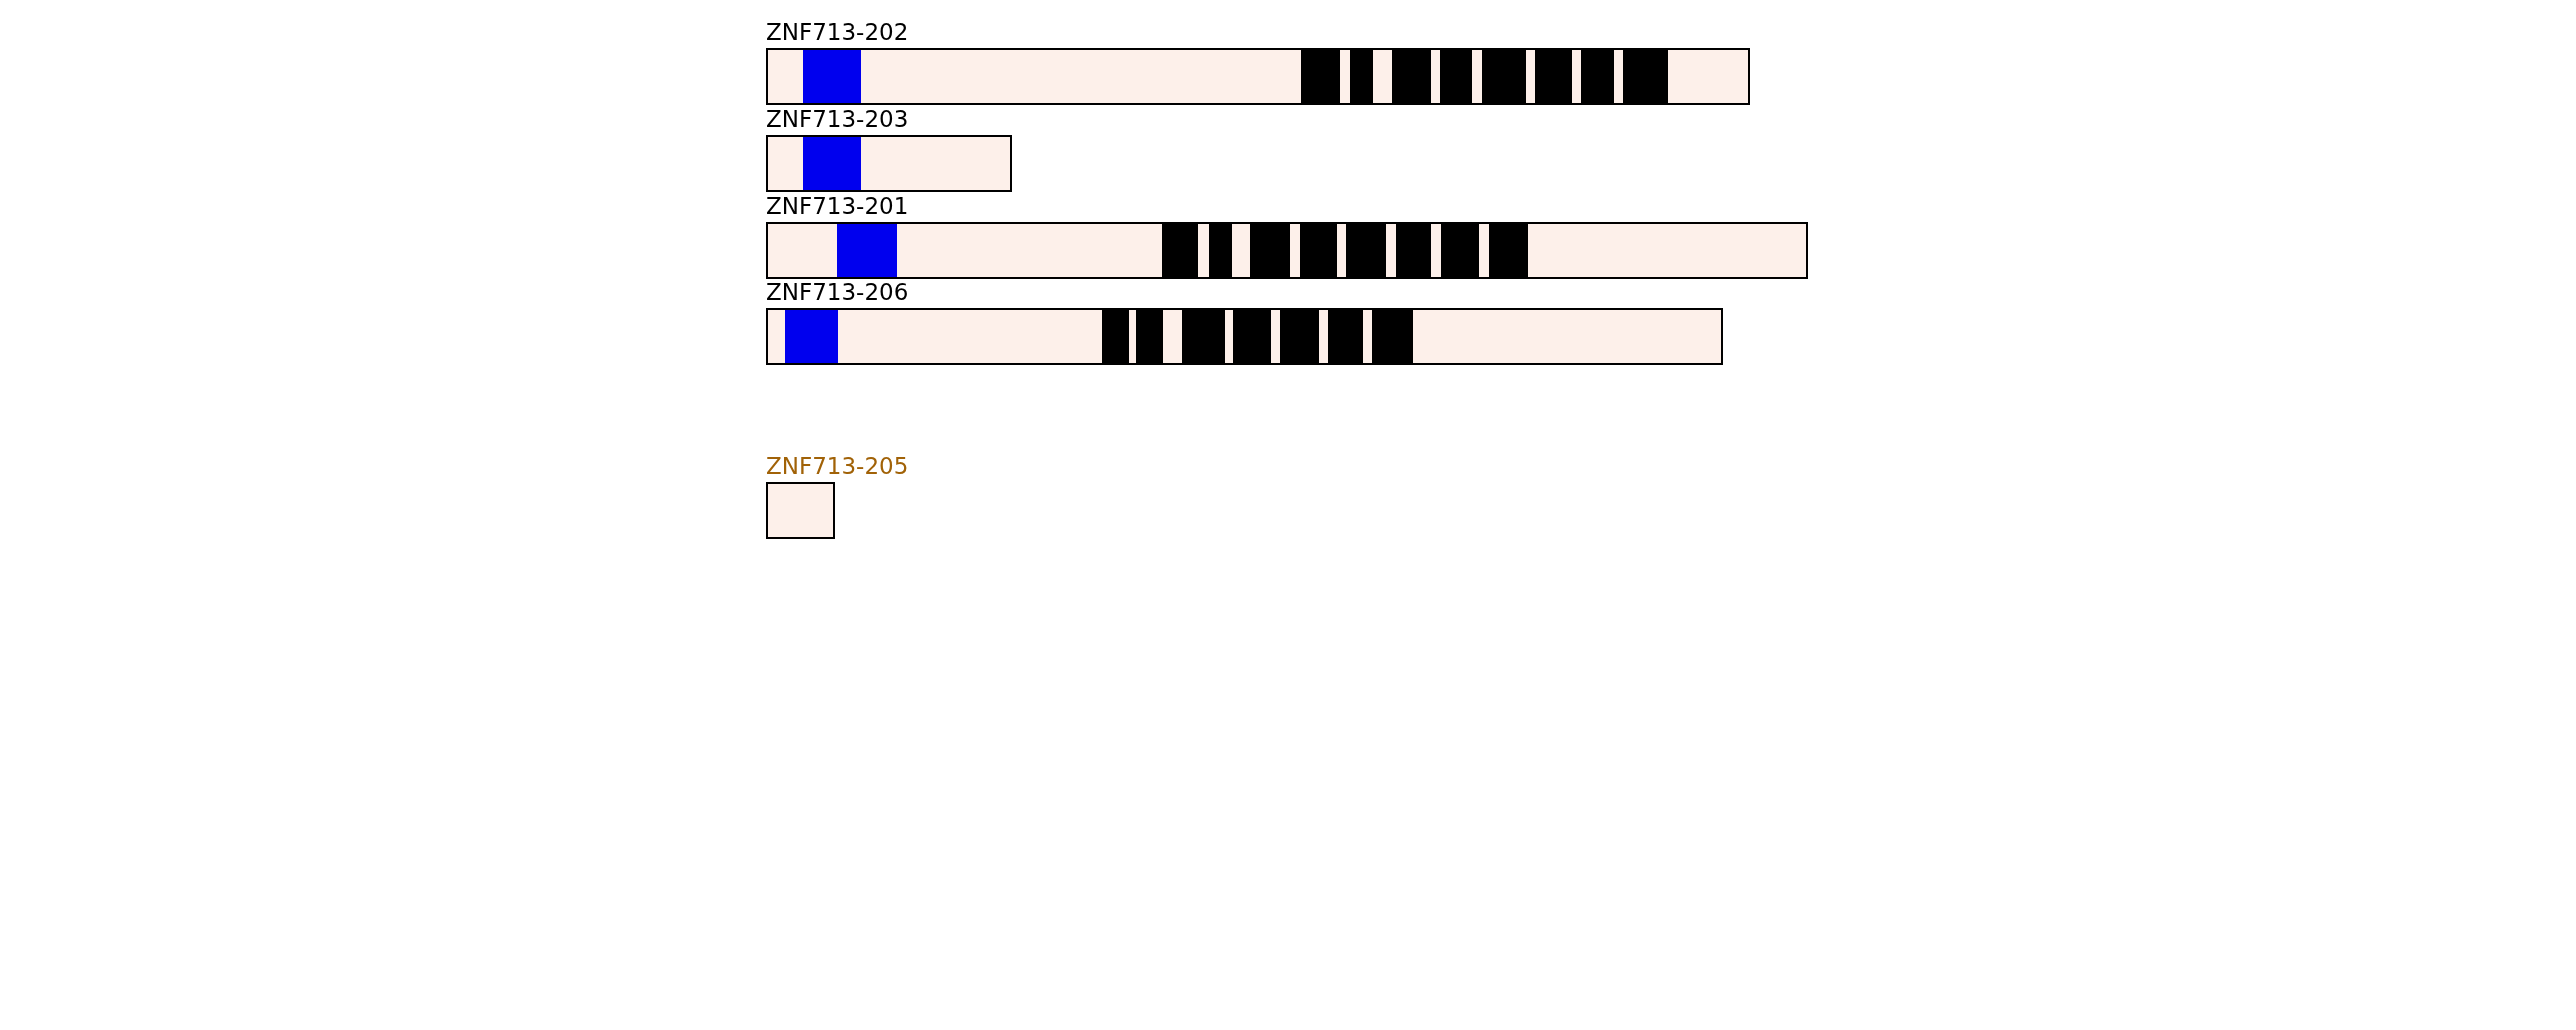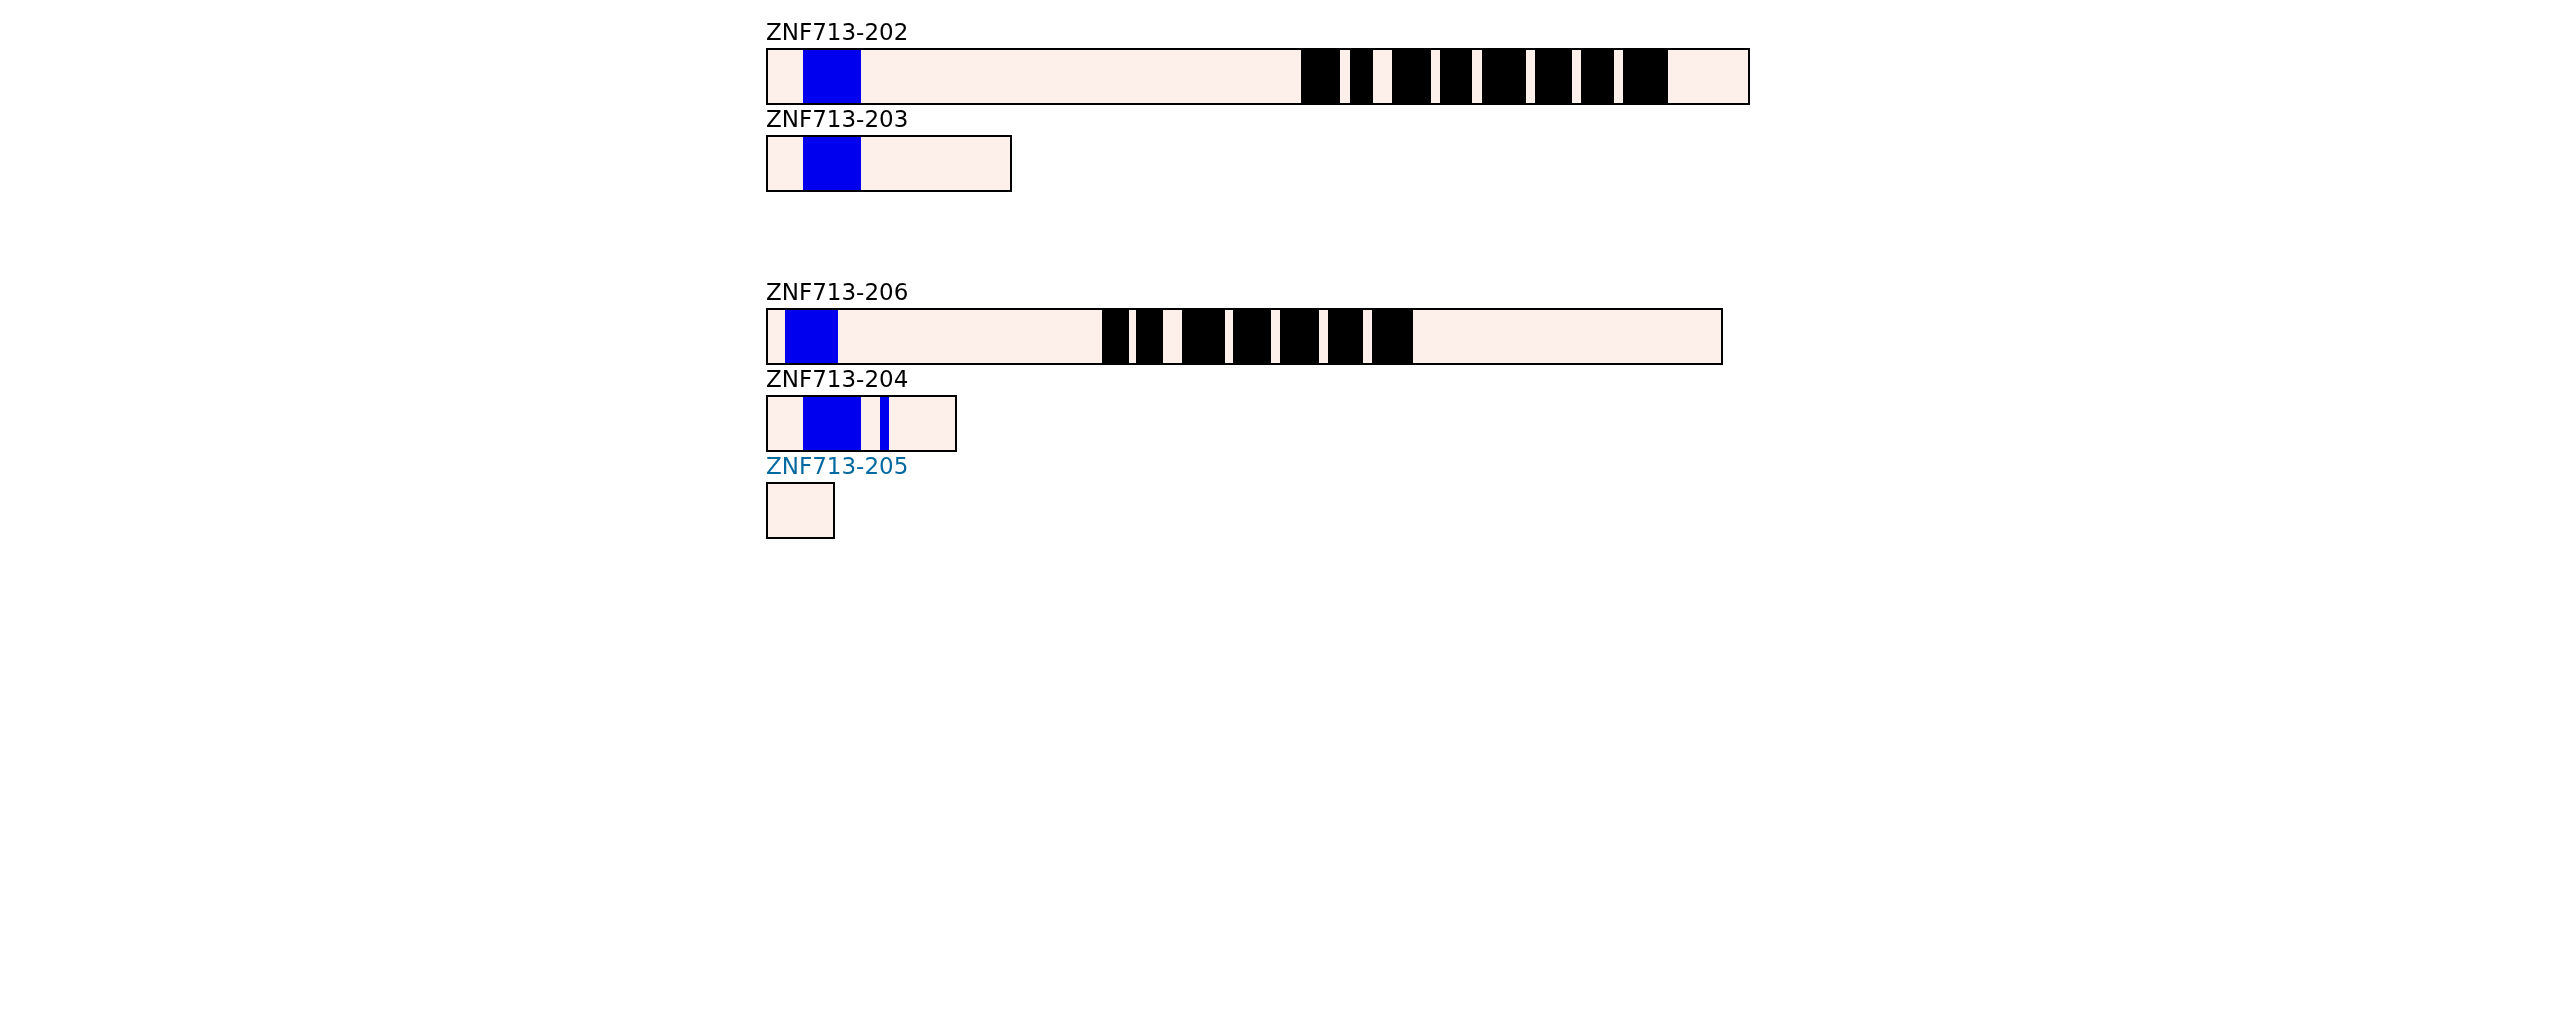--- a/index.html
+++ b/index.html
@@ -71,38 +71,45 @@
         <div class="feature" style="left: 813px; width: 33px; background: rgb(0, 0, 0);"></div>
         <div class="feature" style="left: 855px; width: 45px; background: rgb(0, 0, 0);"></div>
       </div>
     </div>
     <div class="track" style="left: 766px; top: 135px; width: 246px; height: 55px;">
       <div class="track-label" style="color: rgb(0, 0, 0); font-size: 23px;">ZNF713-203</div>
       <div class="track-body" style="width: 246px; height: 57px; background: rgb(253, 240, 234); border-color: rgb(0, 0, 0);">
         <div class="feature" style="left: 35px; width: 58px; background: rgb(0, 0, 238);"></div>
       </div>
     </div>
+    <div class="track" style="left: 766px; top: 222px; width: 1042px; height: 57px;">
+      <div class="track-label" style="color: rgb(0, 0, 0); font-size: 23px;">ZNF713-201</div>
+      <div class="track-body" style="width: 1042px; height: 57px; background: rgb(253, 240, 234); border-color: rgb(0, 0, 0);">
+        <div class="feature" style="left: 69px; width: 60px; background: rgb(0, 0, 238);"></div>
+        <div class="feature" style="left: 394px; width: 36px; background: rgb(0, 0, 0);"></div>
+        <div class="feature" style="left: 441px; width: 23px; background: rgb(0, 0, 0);"></div>
+        <div class="feature" style="left: 482px; width: 40px; background: rgb(0, 0, 0);"></div>
+        <div class="feature" style="left: 532px; width: 37px; background: rgb(0, 0, 0);"></div>
+        <div class="feature" style="left: 578px; width: 40px; background: rgb(0, 0, 0);"></div>
+        <div class="feature" style="left: 628px; width: 35px; background: rgb(0, 0, 0);"></div>
+        <div class="feature" style="left: 673px; width: 38px; background: rgb(0, 0, 0);"></div>
+        <div class="feature" style="left: 721px; width: 39px; background: rgb(0, 0, 0);"></div>
+      </div>
+    </div>
     <div class="track" style="left: 766px; top: 308px; width: 957px; height: 57px; border-radius: 13px;">
       <div class="track-label" style="color: rgb(0, 0, 0); font-size: 23px;">ZNF713-206</div>
       <div class="track-body" style="width: 957px; height: 57px; background: rgb(253, 240, 234); border-color: rgb(0, 0, 0);">
         <div class="feature" style="left: 17px; width: 53px; background: rgb(0, 0, 238);"></div>
         <div class="feature" style="left: 334px; width: 27px; background: rgb(0, 0, 0);"></div>
         <div class="feature" style="left: 368px; width: 27px; background: rgb(0, 0, 0);"></div>
         <div class="feature" style="left: 414px; width: 43px; background: rgb(0, 0, 0);"></div>
         <div class="feature" style="left: 465px; width: 38px; background: rgb(0, 0, 0);"></div>
         <div class="feature" style="left: 512px; width: 39px; background: rgb(0, 0, 0);"></div>
         <div class="feature" style="left: 560px; width: 35px; background: rgb(0, 0, 0);"></div>
         <div class="feature" style="left: 604px; width: 41px; background: rgb(0, 0, 0);"></div>
       </div>
     </div>
-    <div class="track" style="left: 766px; top: 395px; width: 191px; height: 57px;">
-      <div class="track-label" style="color: rgb(0, 0, 0); font-size: 23px;">ZNF713-204</div>
-      <div class="track-body" style="width: 191px; height: 57px; background: rgb(253, 240, 234); border-color: rgb(0, 0, 0);">
-        <div class="feature" style="left: 35px; width: 58px; background: rgb(0, 0, 238);"></div>
-        <div class="feature" style="left: 112px; width: 9.4px; background: rgb(0, 0, 238);"></div>
-      </div>
-    </div>
     <div class="track" style="left: 766px; top: 482px; width: 69px; height: 57px;">
-      <div class="track-label" style="color: #0369a1; font-size: 23px;">ZNF713-205</div>
+      <div class="track-label" style="color: #a16207; font-size: 23px;">ZNF713-205</div>
       <div class="track-body" style="width: 69px; height: 57px; background: rgb(253, 240, 234); border-color: rgb(0, 0, 0);"></div>
     </div>
   </div>
 
 
 </body></html>

